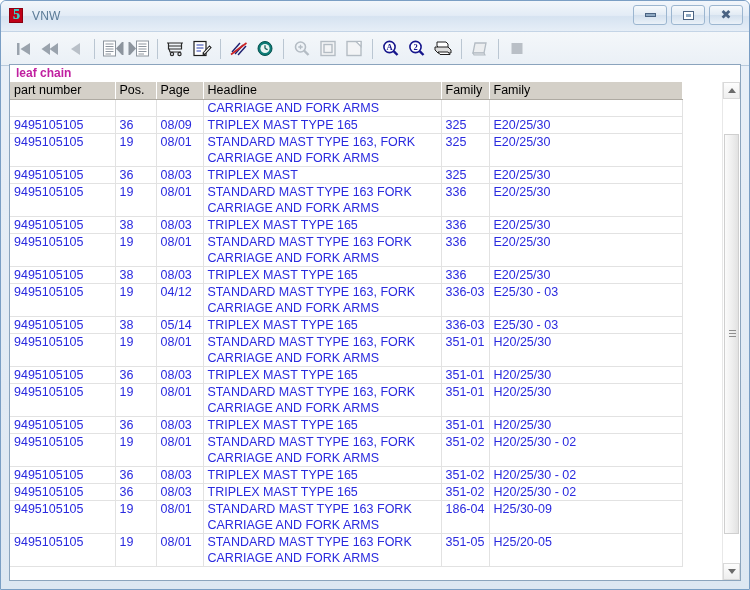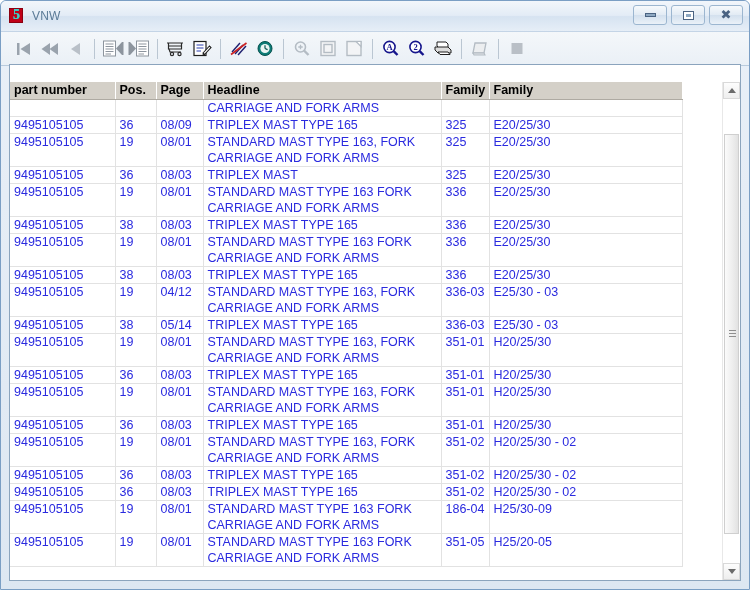--- a/index.html
+++ b/index.html
@@ -96,21 +96,21 @@
   table.grid{
     border-collapse:collapse;
     table-layout:fixed;
     width:672px;
     font-size:12px;
   }
   table.grid th{
     background:#d4d0c8;
     border-right:1px solid #ffffff;
     border-bottom:1px solid #aeaaa2;
-    font-weight:bold;
+    font-weight:normal;
     text-align:left;
     padding:1px 0 2px 4px;
     color:#000;
     font-size:12.5px;
     height:16px;
     box-sizing:border-box;
   }
   table.grid td{
     border-right:1px solid #e2e2e2;
     border-bottom:1px solid #e2e2e2;
@@ -357,20 +357,21 @@
 
     <div class="tb-btn">
       <svg width="22" height="19" viewBox="0 0 22 19">
         <rect x="5.5" y="4" width="11" height="11" fill="#b9bfc6"></rect>
       </svg>
     </div>
   </div>
 
   <div class="content">
 
+    <div class="section-title">leaf chain</div>
 
     <div class="tbl-wrap">
       <table class="grid">
         <colgroup>
           <col class="col-part">
             <col class="col-pos">
             <col class="col-page">
           <col class="col-head">
             <col class="col-family">
             <col class="col-model">

